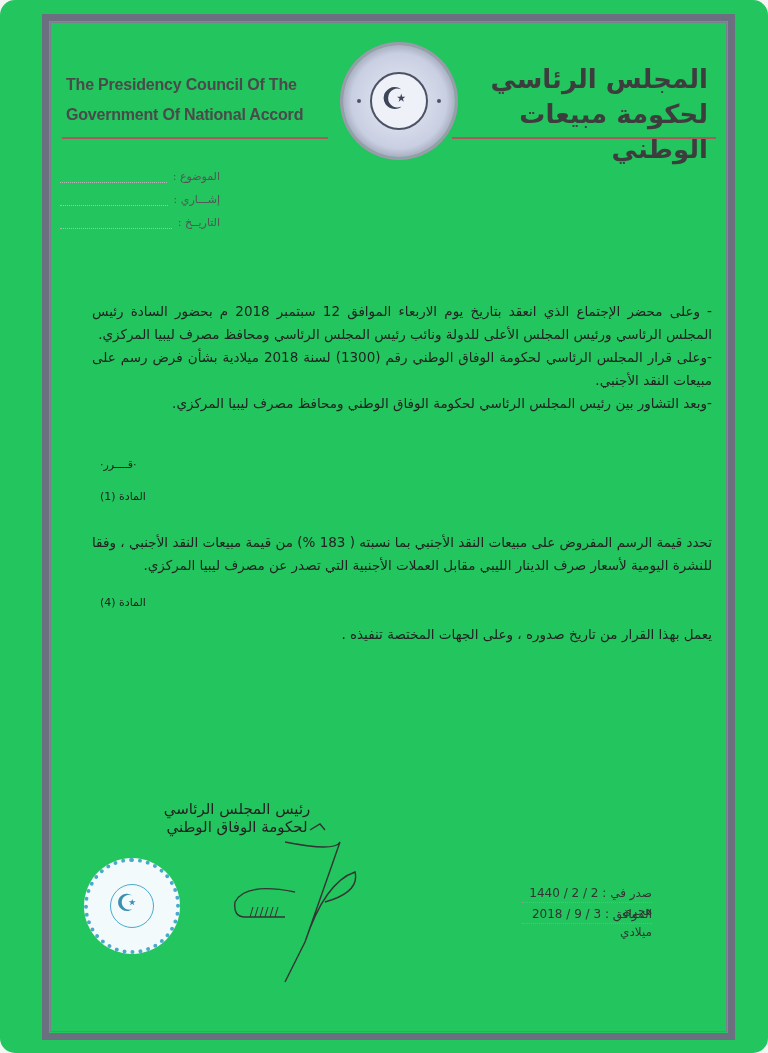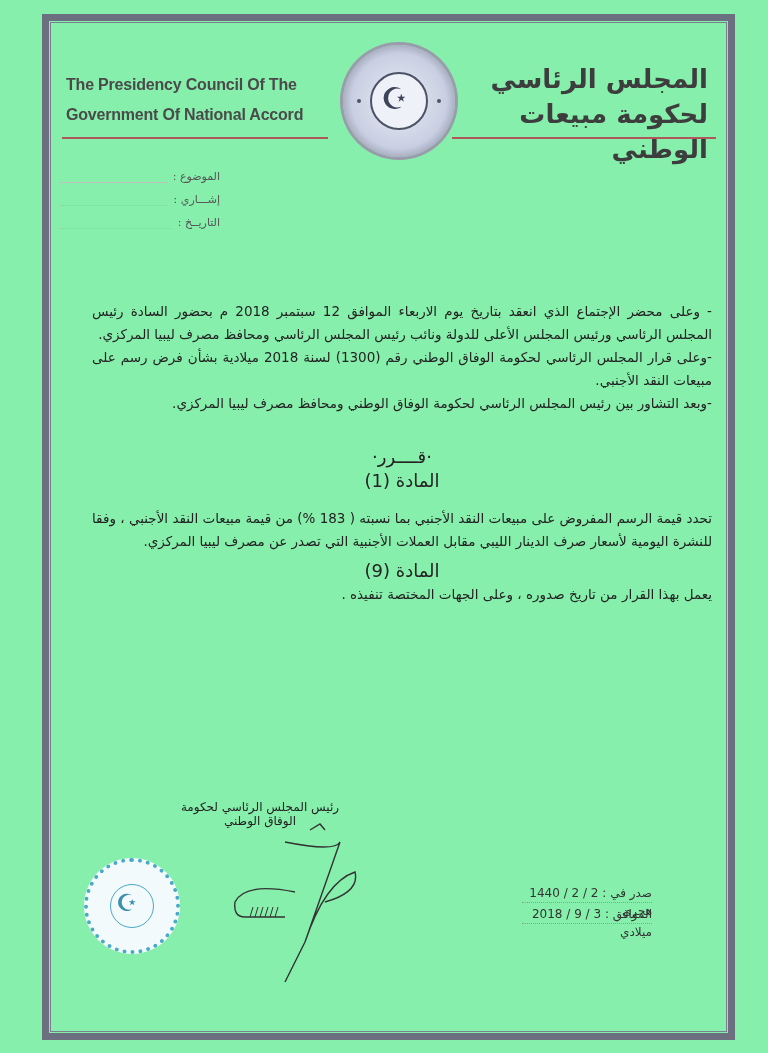--- a/index.html
+++ b/index.html
@@ -1,21 +1,21 @@
 <!DOCTYPE html>
 <html><head>
 <meta charset="utf-8">
 <style>
   html, body { margin:0; padding:0; }
   body {
     width:768px; height:1053px; background:#f4f4f4; position:relative; overflow:hidden;
     font-family: "DejaVu Sans", sans-serif; color:#1e1e1e;
   }
   .page {
-    position:absolute; left:0; top:0; width:768px; height:1053px; background:#86efac;
+    position:absolute; left:0; top:0; width:768px; height:1053px; background:#22c55e;border-radius:15px;
   }
   .frame-outer {
     position:absolute; left:42px; top:14px; width:693px; height:1026px;
     box-sizing:border-box; border:7px solid #6b6f80;
   }
   .frame-inner {
     position:absolute; left:50px; top:22px; width:677px; height:1010px;
     box-sizing:border-box; border:1.5px solid #7a7e8e;
   }
   .en-title {
@@ -41,24 +41,24 @@
   .seal-top .dot { position:absolute; top:54px; width:4px; height:4px; border-radius:50%; background:#4d5366; }
   .fields { position:absolute; left:60px; top:160px; width:160px; direction:rtl; }
   .field-row { display:flex; align-items:flex-end; height:23px; font-size:11px; color:#555; }
   .field-row .lbl { white-space:nowrap; }
   .field-row .line { flex:1; border-bottom:1px dotted #b7b7b7; margin-right:6px; height:8px; }
   .body {
     position:absolute; left:92px; top:300px; width:620px; direction:rtl; text-align:right;
     font-family:"DejaVu Sans", sans-serif; font-size:13.5px; color:#222;
   }
   .para { line-height:23px; margin:0; text-align:justify; text-align-last:right; }
-  .heading { text-align:center; font-size:18px; line-height:24px; margin:0; }
+  .heading { text-align:left; font-size:11px; line-height:24px; margin:8px; }
   .sig-title {
-    position:absolute; left:165px; top:800px; width:190px; direction:rtl; text-align:center;
-    font-size:12px; color:#222;
+    position:absolute; left:142px; top:800px; width:190px; direction:rtl; text-align:center;
+    font-size:15px; color:#222;
   }
   .stamp {
     position:absolute; left:84px; top:858px; width:96px; height:96px; border-radius:50%;
     border:4px dotted #4aa9c9; box-sizing:border-box; background:#f3fafc;
   }
   .stamp .ring { position:absolute; left:22px; top:22px; width:44px; height:44px; border-radius:50%; border:1.5px solid #4aa9c9; box-sizing:border-box; }
   .stamp .emblem { position:absolute; left:28px; top:27px; font-size:24px; color:#3b8fb0; }
   .signature { position:absolute; left:225px; top:822px; }
   .dates { position:absolute; left:522px; top:884px; width:130px; direction:rtl; font-size:12px; color:#333; }
   .dates div { height:18px; line-height:18px; border-bottom:1px dotted #999; margin-bottom:2px; }
@@ -108,21 +108,21 @@
   <div class="body">
     <p class="para">- وعلى محضر الإجتماع الذي انعقد بتاريخ يوم الاربعاء الموافق 12 سبتمبر 2018 م بحضور السادة رئيس المجلس الرئاسي ورئيس المجلس الأعلى للدولة ونائب رئيس المجلس الرئاسي ومحافظ مصرف ليبيا المركزي.</p>
     <p class="para">-وعلى قرار المجلس الرئاسي لحكومة الوفاق الوطني رقم (1300) لسنة 2018 ميلادية بشأن فرض رسم على مبيعات النقد الأجنبي.</p>
     <p class="para">-وبعد التشاور بين رئيس المجلس الرئاسي لحكومة الوفاق الوطني ومحافظ مصرف ليبيا المركزي.</p>
     <div style="height:30px"></div>
     <p class="heading">·قــــرر·</p>
     <p class="heading">المادة (1)</p>
     <div style="height:14px"></div>
     <p class="para">تحدد قيمة الرسم المفروض على مبيعات النقد الأجنبي بما نسبته ( 183 %) من قيمة مبيعات النقد الأجنبي ، وفقا للنشرة اليومية لأسعار صرف الدينار الليبي مقابل العملات الأجنبية التي تصدر عن مصرف ليبيا المركزي.</p>
     <div style="height:6px"></div>
-    <p class="heading">المادة (9)</p>
+    <p class="heading">المادة (4)</p>
     <p class="para">يعمل بهذا القرار من تاريخ صدوره ، وعلى الجهات المختصة تنفيذه .</p>
   </div>
 
   <div class="sig-title">رئيس المجلس الرئاسي لحكومة الوفاق الوطني</div>
 
   <svg class="signature" width="150" height="170" viewBox="0 0 150 170">
     <path d="M85 8 L95 2 L100 8 M60 20 Q110 30 115 20 L80 120 Q100 60 130 50 Q135 70 100 80 M70 70 Q20 60 10 80 Q8 95 20 95 L60 95 M80 120 L60 160" fill="none" stroke="#333" stroke-width="1.4"></path>
     <path d="M25 95 l3 -10 M30 95 l3 -10 M35 95 l3 -10 M40 95 l3 -10 M45 95 l3 -10 M50 95 l3 -10" stroke="#333" stroke-width="1"></path>
   </svg>
 

